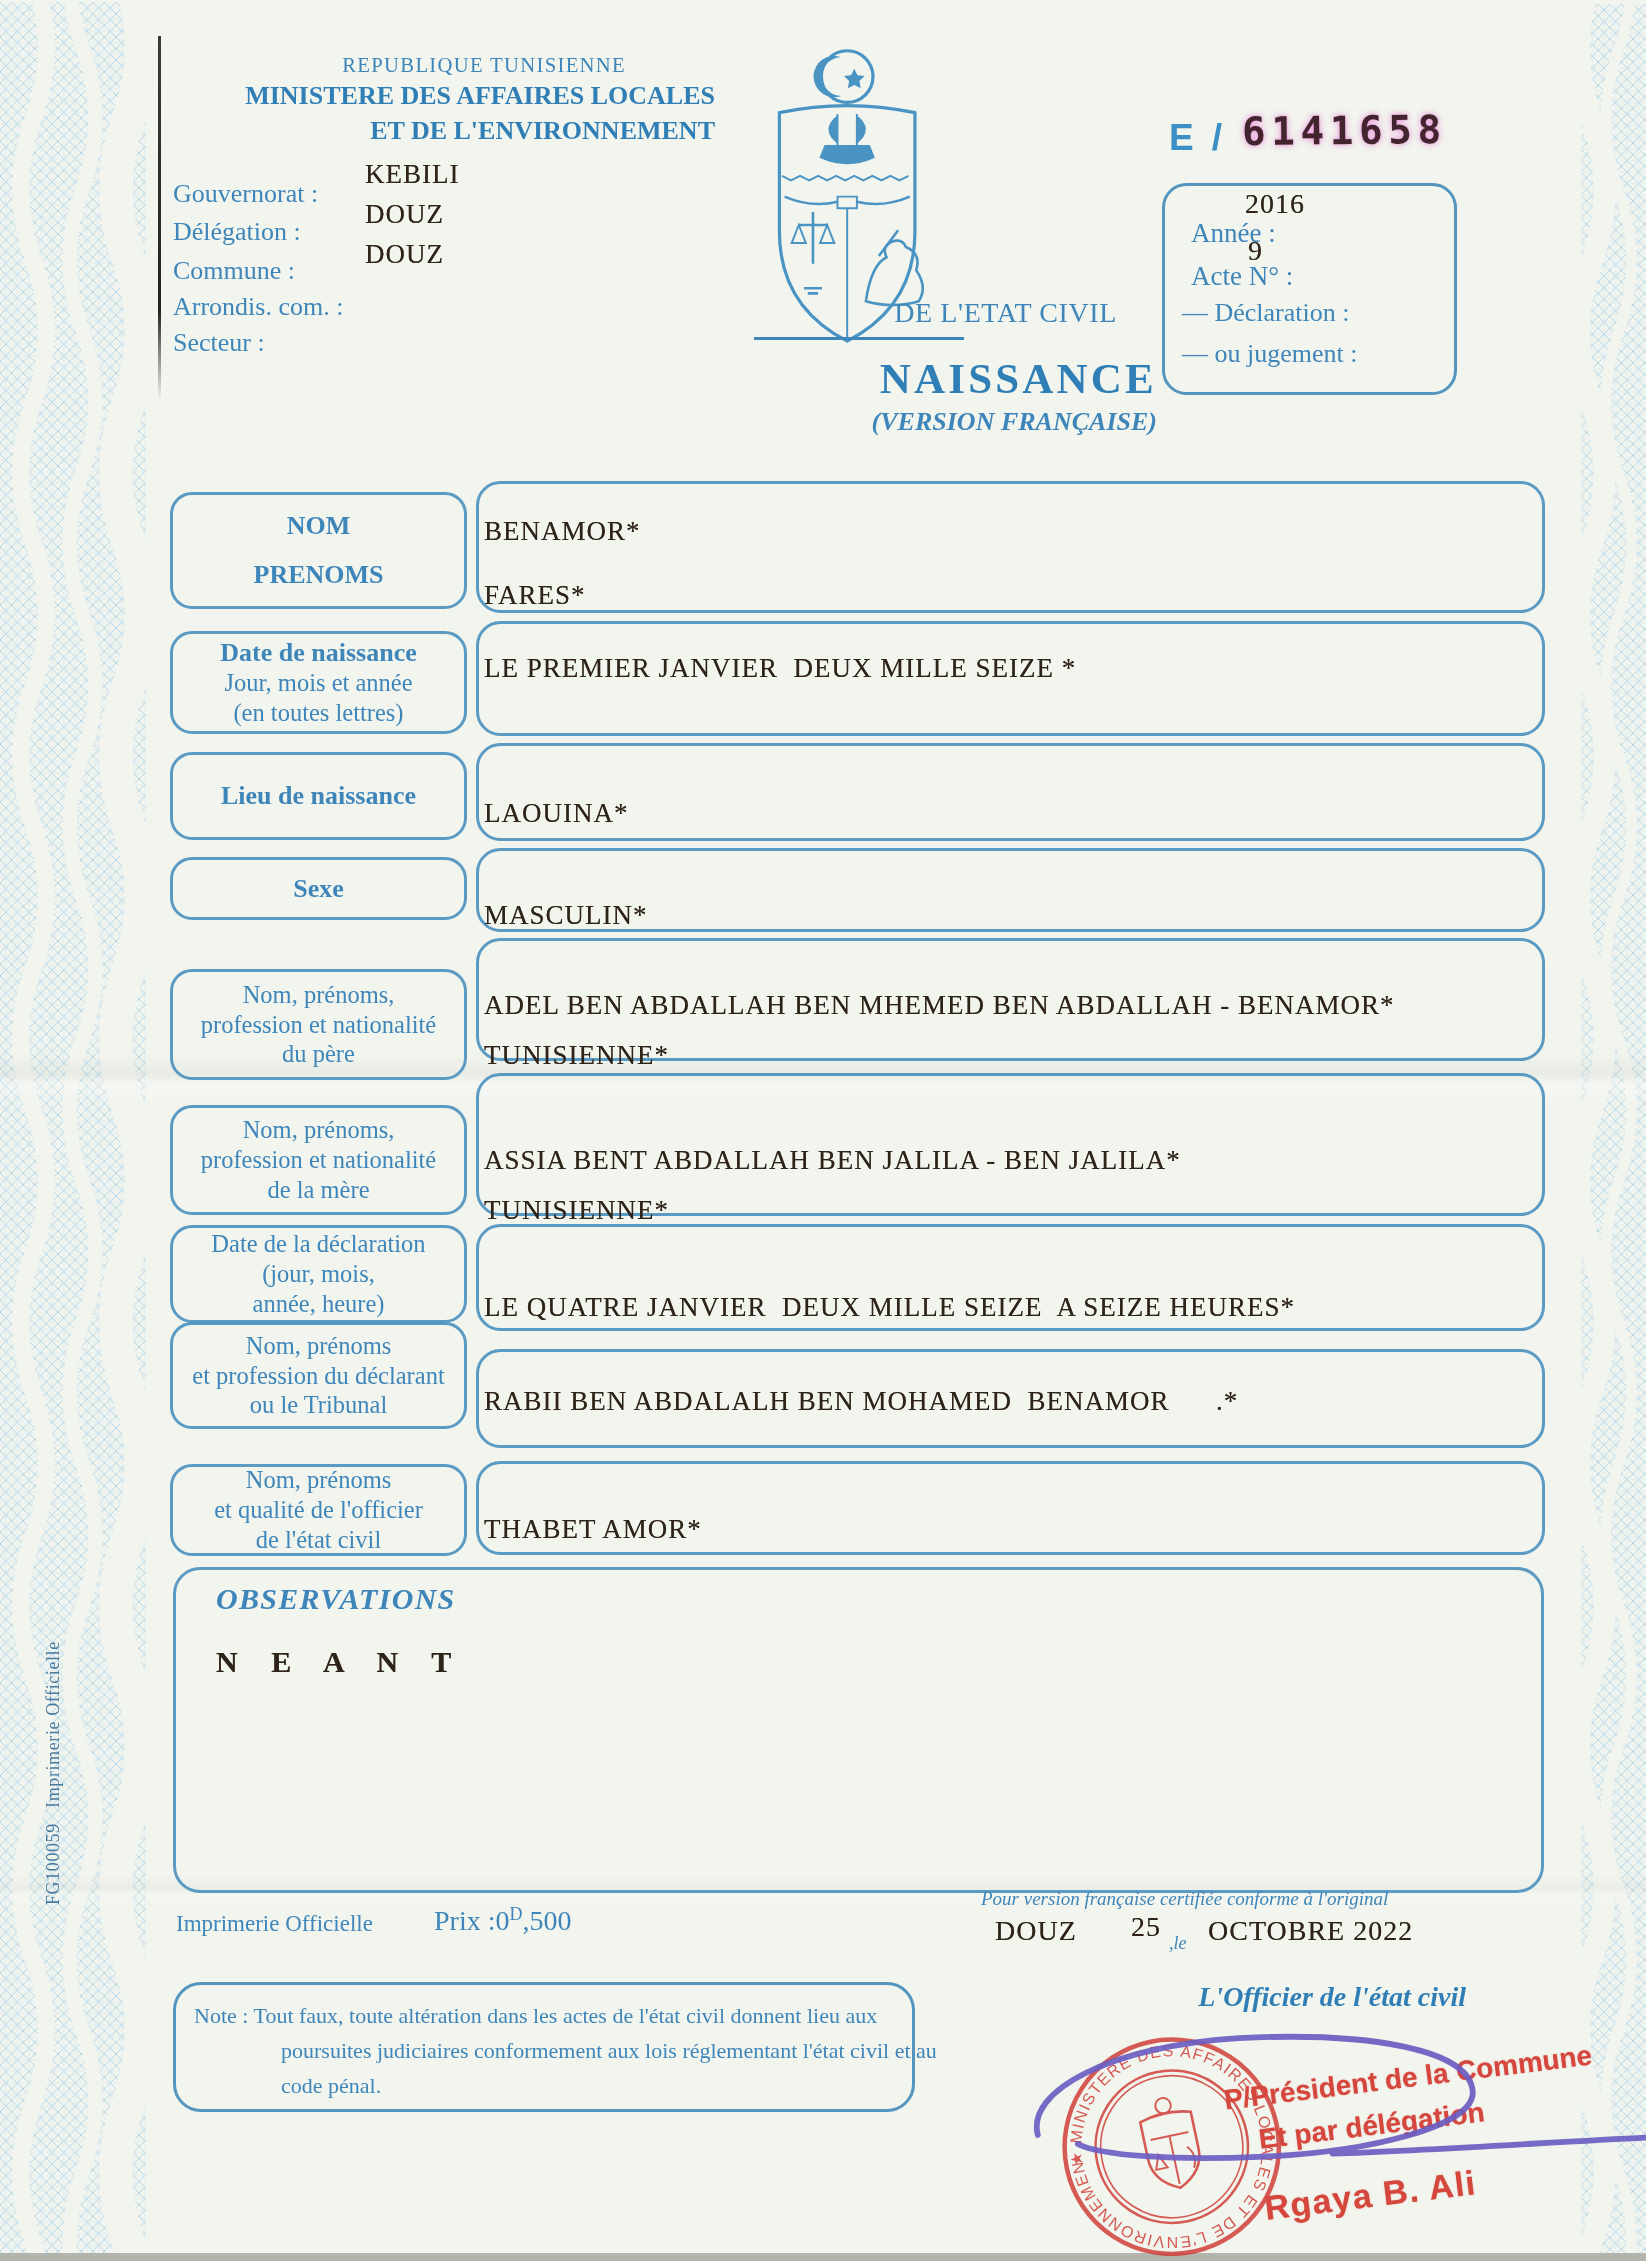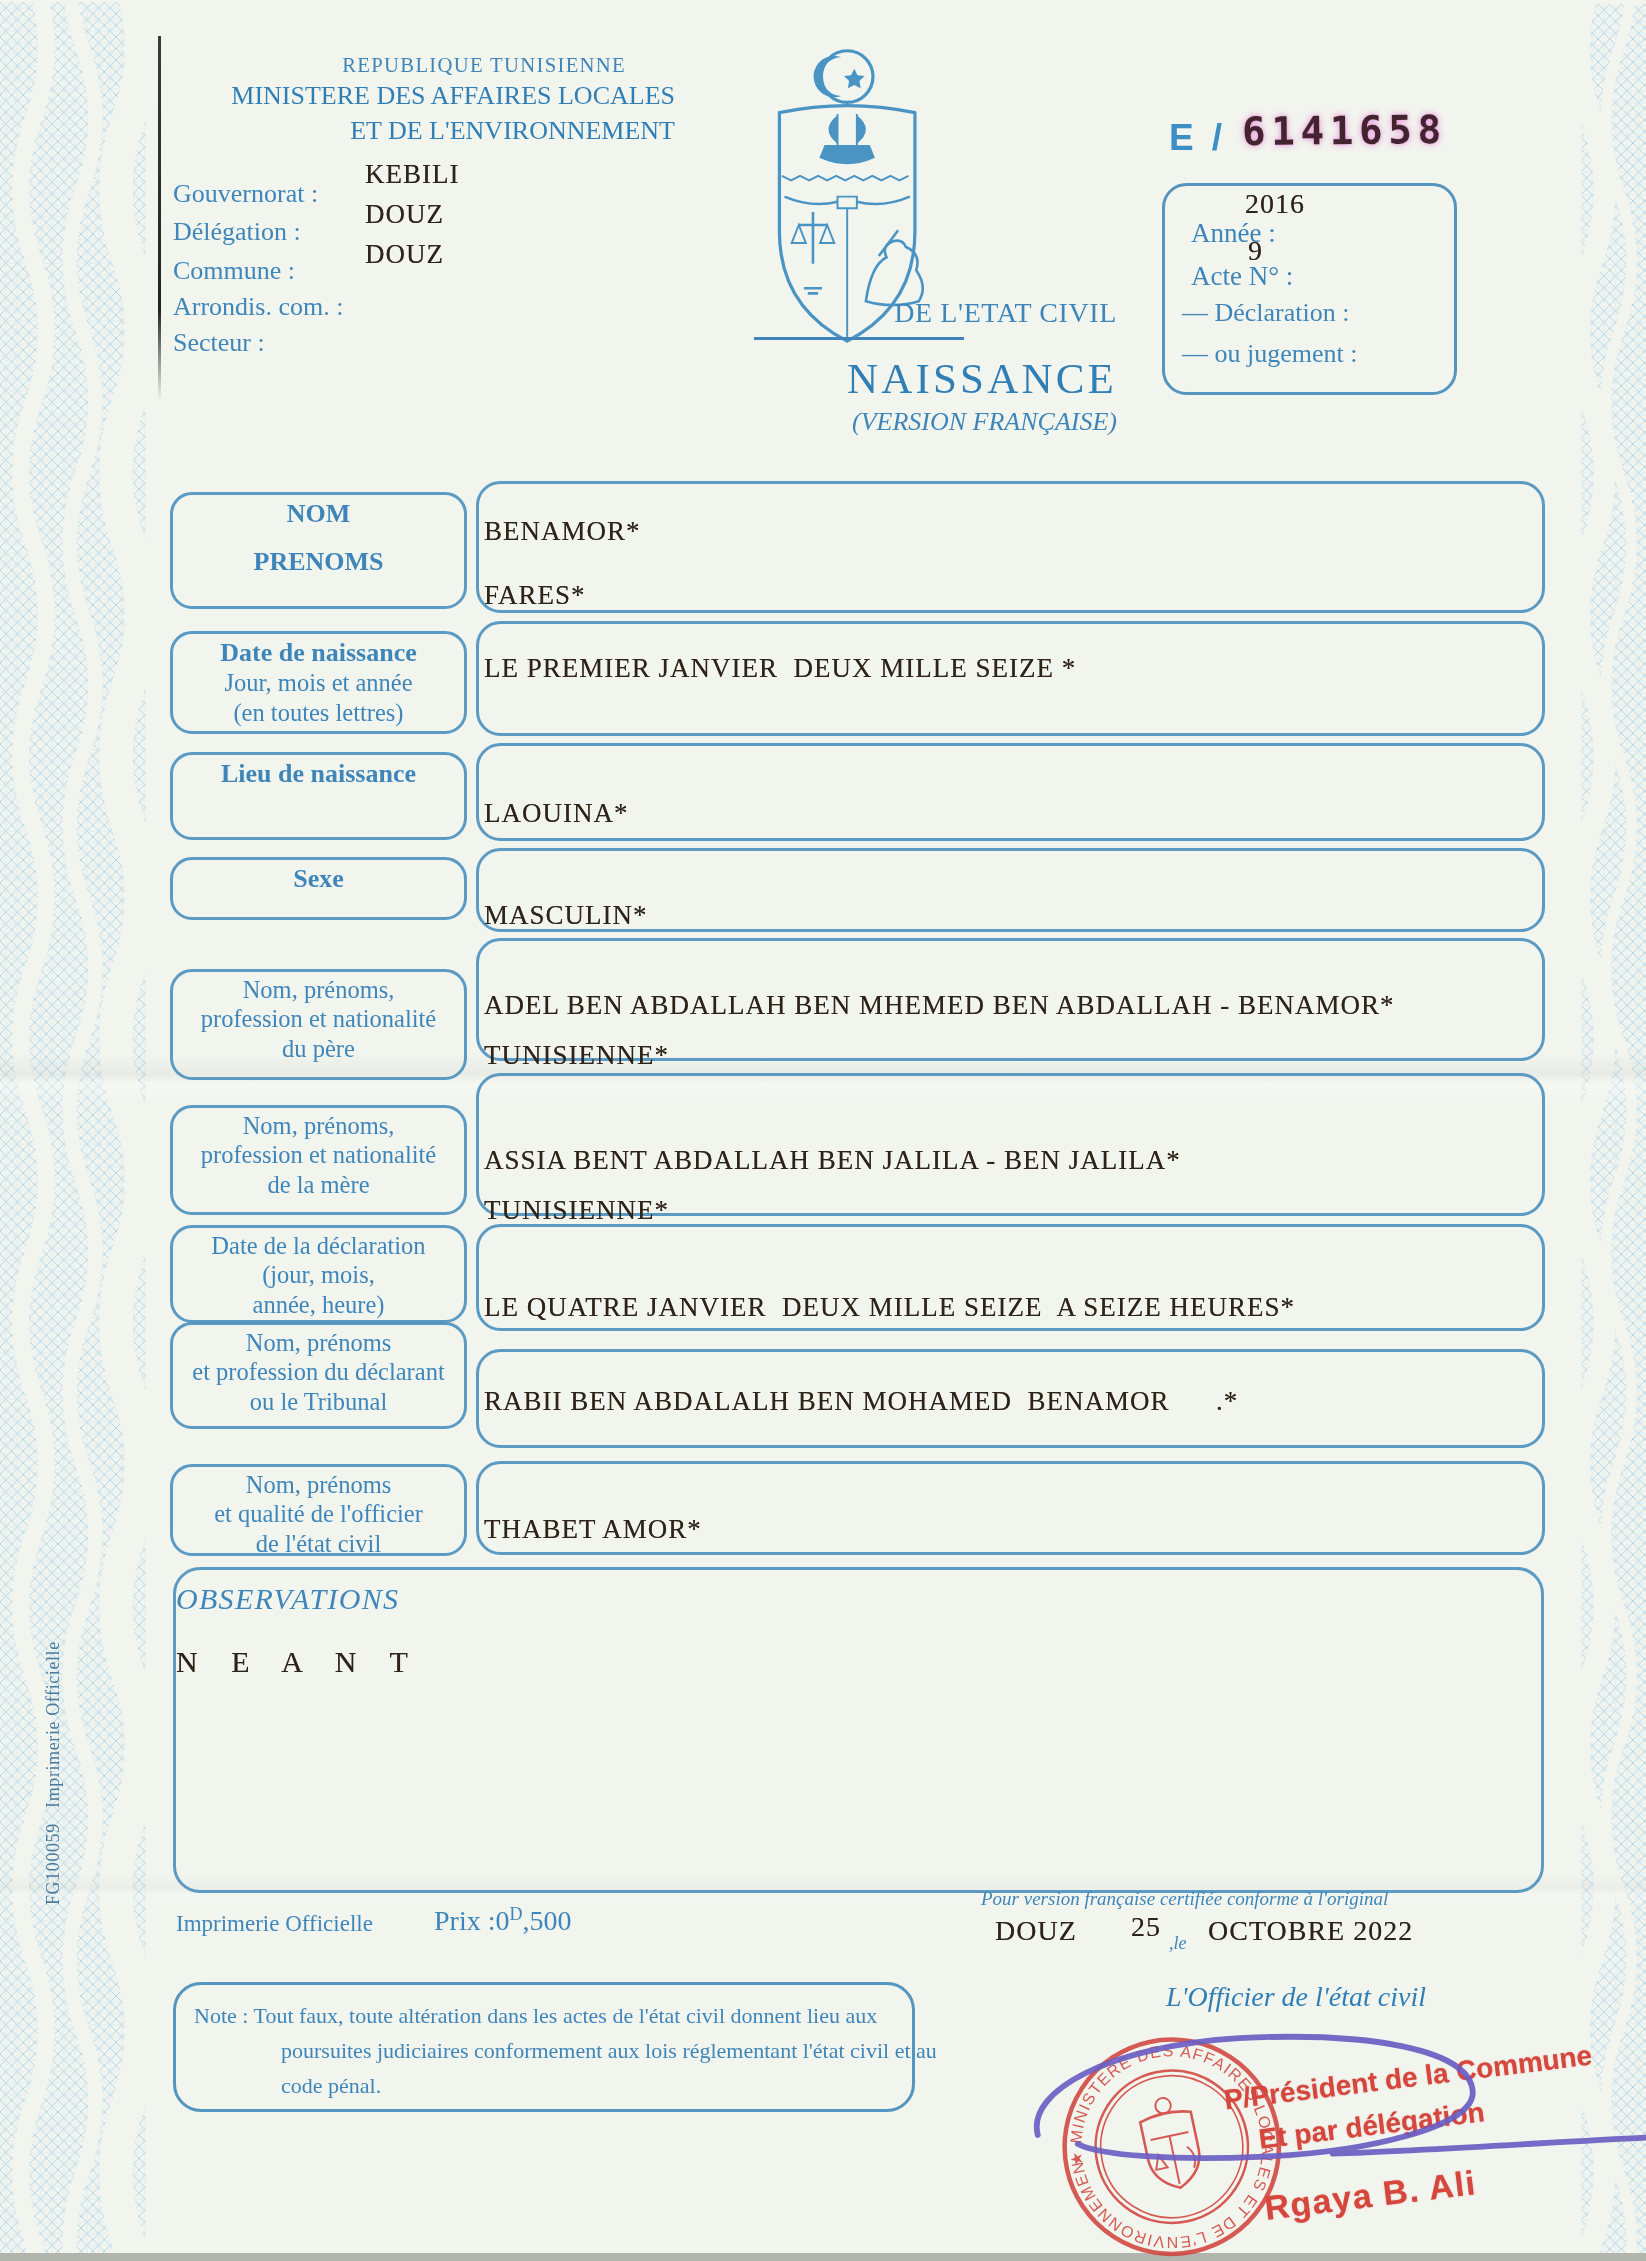--- a/index.html
+++ b/index.html
@@ -11,39 +11,39 @@
     overflow:hidden;
     font-family:"Liberation Serif", serif;
     color:#2e2318;
   }
   .abs{position:absolute;}
   
   .blue{color:#3e86ba;}
   .deepblue{color:#2f7eb5;}
   .center{text-align:right;}
   .italic{font-style:italic;}
-  .bold{font-weight:normal;}
+  .bold{font-weight:bold;padding-left:40px;}
   
   .typed{
     font-family:"Liberation Serif", serif;
     font-size:27px;
     letter-spacing:1px;
     color:#2e2318;
     white-space:pre;
     text-shadow:0 0 0.6px rgba(46,35,24,.6);
   }
   
   .labelbox{
     position:absolute;
     left:170px;width:297px;
     border:3.2px solid rgba(74,144,190,.9);
     border-radius:22px;
     box-sizing:border-box;
     display:flex;flex-direction:column;
-    justify-content:flex-start;align-items:center;
+    justify-content:center;align-items:center;
     text-align:center;
     color:#3e86ba;
     font-size:24.5px;line-height:1.22;
     padding:2.6px 6.5px;
   }
   .labelbox .lb{font-weight:bold;font-size:26px;}
   .valuebox{
     position:absolute;
     left:476px;width:1069px;
     border:3.2px solid rgba(74,144,190,.9);

